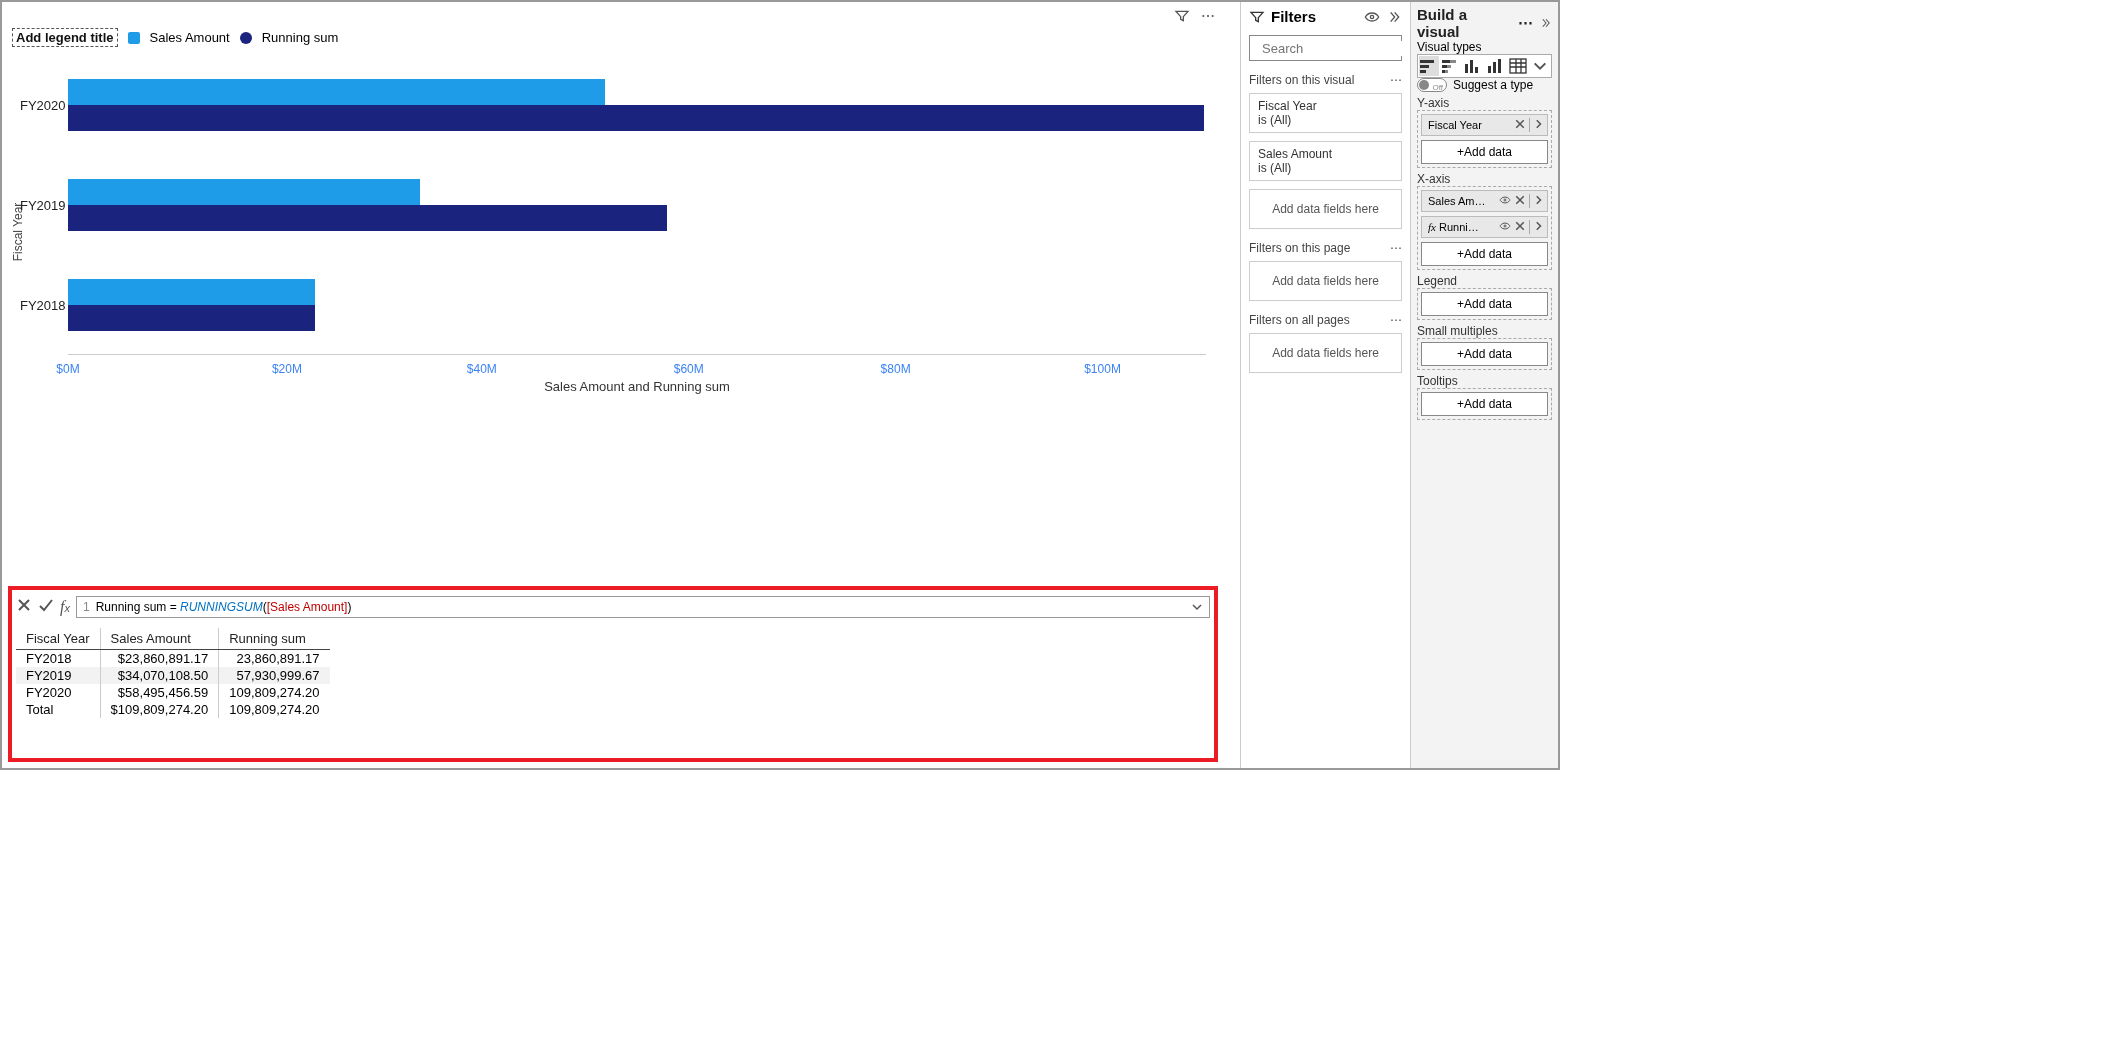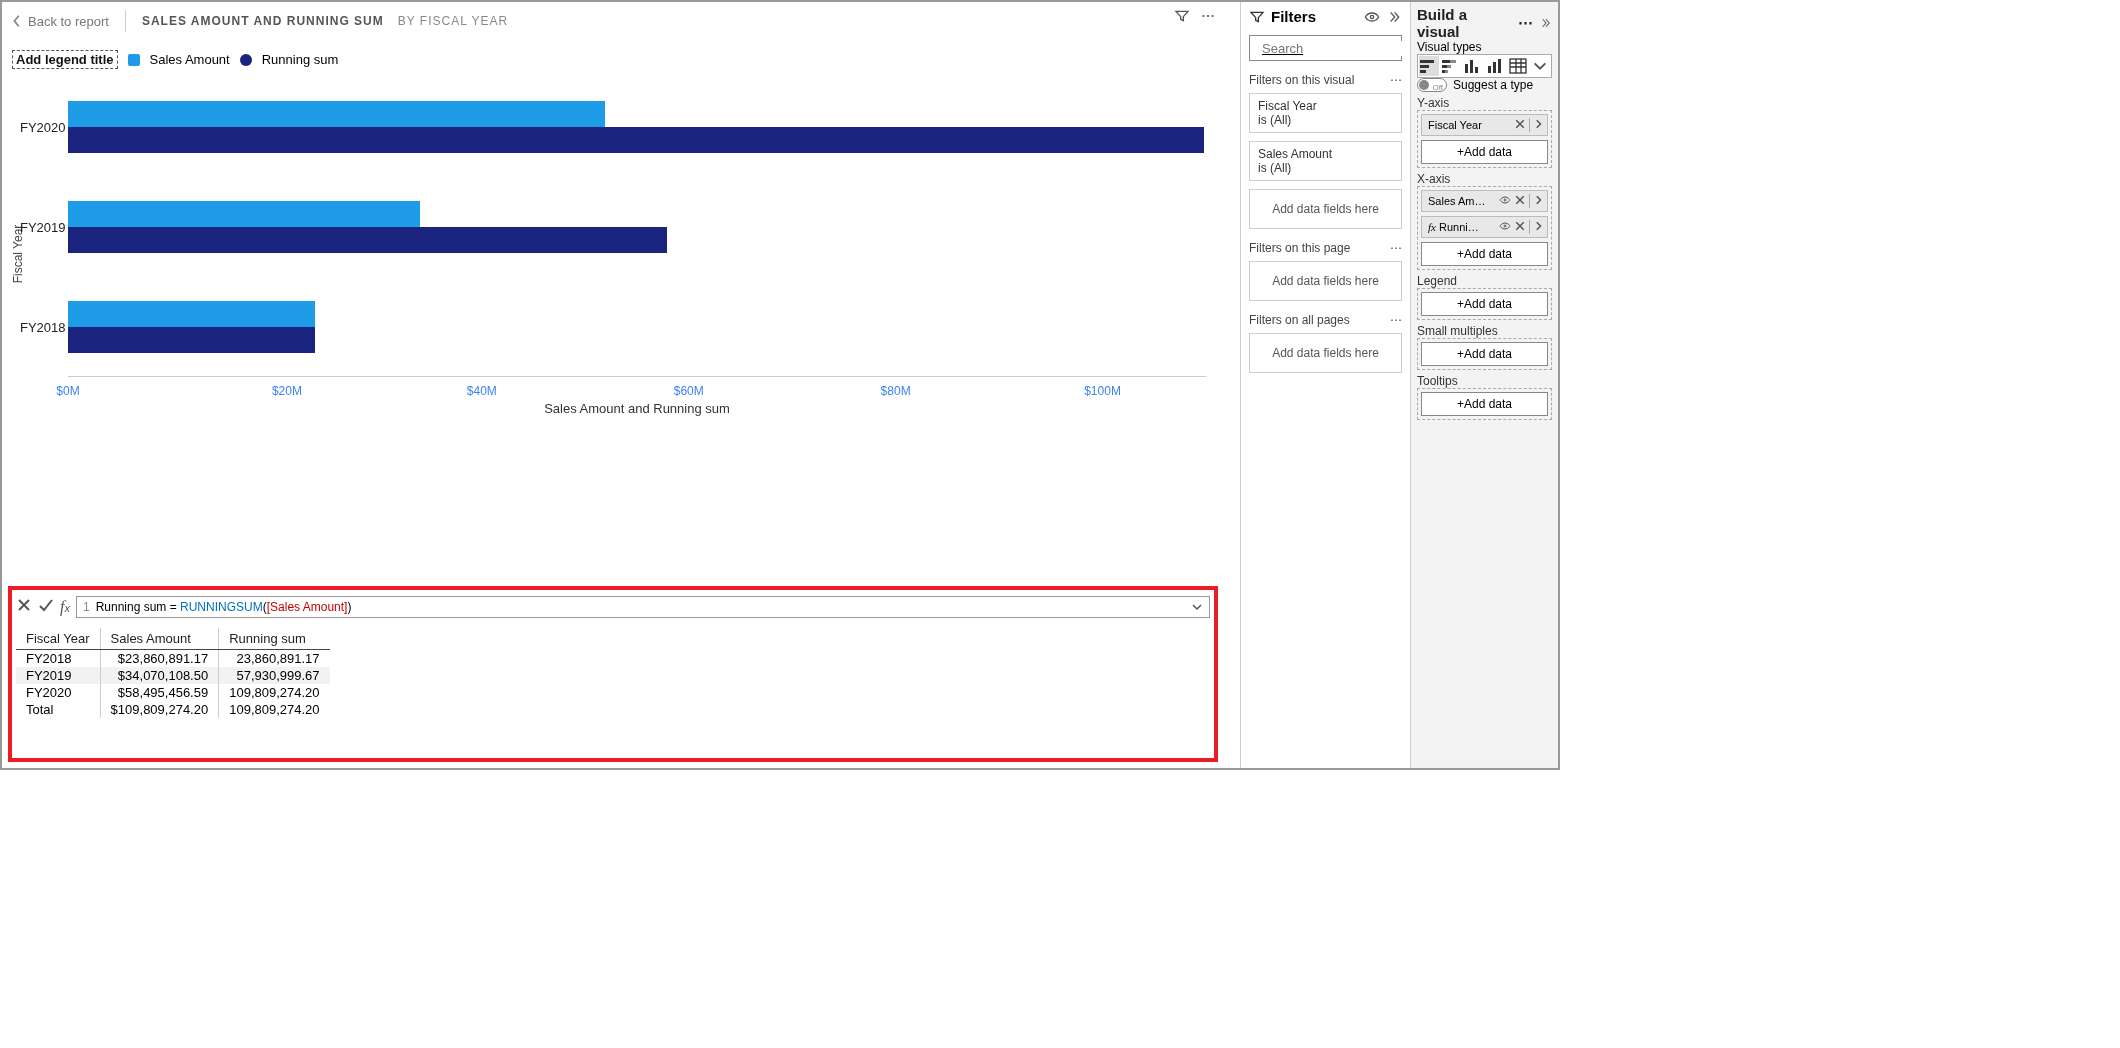--- a/index.html
+++ b/index.html
@@ -24,38 +24,38 @@
   .tick{position:absolute;bottom:-22px;font-size:12px;color:#3b82f6;transform:translateX(-50%);}
   .cat{position:absolute;left:-48px;font-size:13px;color:#222;transform:translateY(-50%);}
   .bar{position:absolute;height:26px;}
   .xlabel{text-align:center;font-size:13px;color:#333;margin-top:24px;}
   .formula-block{margin:6px;border:4px solid #eb1c24;padding:4px 4px 40px 4px;position:relative;}
   .formula-bar{display:flex;align-items:center;gap:6px;height:26px;}
   .fb-btn{cursor:pointer;color:#555;}
   .fb-btn svg{width:16px;height:16px;}
   .formula-input{flex:1;border:1px solid #999;height:22px;font-family:Consolas,monospace;font-size:12px;padding:2px 6px;display:flex;align-items:center;gap:0;position:relative;}
   .formula-input .ln{color:#888;margin-right:6px;}
-  .kw-fn{color:#0070c0;}
+  .kw-fn{color:#0070c0;font-style:italic;}
   .kw-bracket{color:#c00000;}
   .caret-dd{position:absolute;right:6px;top:4px;cursor:pointer;}
   .tbl{margin-top:8px;border-collapse:collapse;font-size:13px;}
   .tbl th{font-weight:400;text-align:left;padding:3px 10px;border-bottom:1px solid #444;color:#222;}
   .tbl td{padding:1px 10px;text-align:right;}
   .tbl td:first-child{text-align:left;}
   .tbl tr.alt td{background:#f2f2f2;}
   .tbl tr.total td{font-weight:400;}
   .tbl .col-div{border-right:1px solid #ccc;}
   
   .filters-pane{width:170px;border-left:1px solid #ccc;background:#fff;display:flex;flex-direction:column;font-size:13px;margin-left:16px;}
   .pane-head{display:flex;align-items:center;gap:6px;padding:6px 8px;font-size:15px;font-weight:600;}
   .pane-head .sp{flex:1;}
   .pane-head svg{width:16px;height:16px;cursor:pointer;}
   .search{margin:4px 8px;border:1px solid #888;height:26px;display:flex;align-items:center;padding:0 6px;color:#888;}
   .search svg{width:14px;height:14px;margin-right:6px;}
-  .search input{border:none;outline:none;flex:1;font-size:13px;text-decoration:underline;}
+  .search input{border:none;outline:none;flex:1;font-size:13px;}
   .fsec-h{display:flex;justify-content:space-between;align-items:center;padding:8px 8px 2px;color:#444;font-size:12px;}
   .fcard{border:1px solid #ccc;margin:4px 8px;padding:5px 8px;font-size:12px;color:#333;}
   .dropzone{border:1px solid #ccc;margin:4px 8px;padding:12px 8px;text-align:center;font-size:12px;color:#555;}
   
   .build-pane{width:148px;border-left:1px solid #ccc;background:#f3f3f3;padding:4px 6px;font-size:12px;display:flex;flex-direction:column;}
   .build-head{display:flex;align-items:center;gap:6px;font-size:15px;font-weight:600;color:#222;}
   .build-head .sp{flex:1;}
   .vt-row{display:flex;gap:2px;border:1px solid #aaa;background:#fff;padding:1px;}
   .vt{width:22px;height:20px;display:flex;align-items:center;justify-content:center;cursor:pointer;}
   .vt svg{width:18px;height:16px;}
@@ -82,31 +82,20 @@
     <div class="report-area">
       <div class="top-icons">
         <span><svg viewBox="0 0 24 24" fill="none" stroke="#555" stroke-width="2">
               <path d="M3 5h18l-7 8v6l-4-2v-4z"></path>
             </svg></span>
         <span><svg viewBox="0 0 24 24" fill="#555">
               <circle cx="5" cy="12" r="1.6"></circle>
               <circle cx="12" cy="12" r="1.6"></circle>
               <circle cx="19" cy="12" r="1.6"></circle>
             </svg></span>
-      </div>
-      <div class="header-row">
-        <div class="back">
-          <svg viewBox="0 0 10 16" fill="none" stroke="#888" stroke-width="2">
-              <path d="M7 2L2 8l5 6"></path>
-            </svg>
-          <span>Back to report</span>
-        </div>
-        <div class="vline"></div>
-        <span class="title1">SALES AMOUNT AND RUNNING SUM</span>
-        <span class="title2">BY FISCAL YEAR</span>
       </div>
 
       <div class="legend-row">
         <span class="legend-placeholder">Add legend title</span>
         <span class="swatch" style="background:#1f9ce8"></span>
         <span>Sales Amount</span>
         <span class="swatch" style="background:#1a237e;border-radius:50%"></span>
         <span>Running sum</span>
       </div>
 

